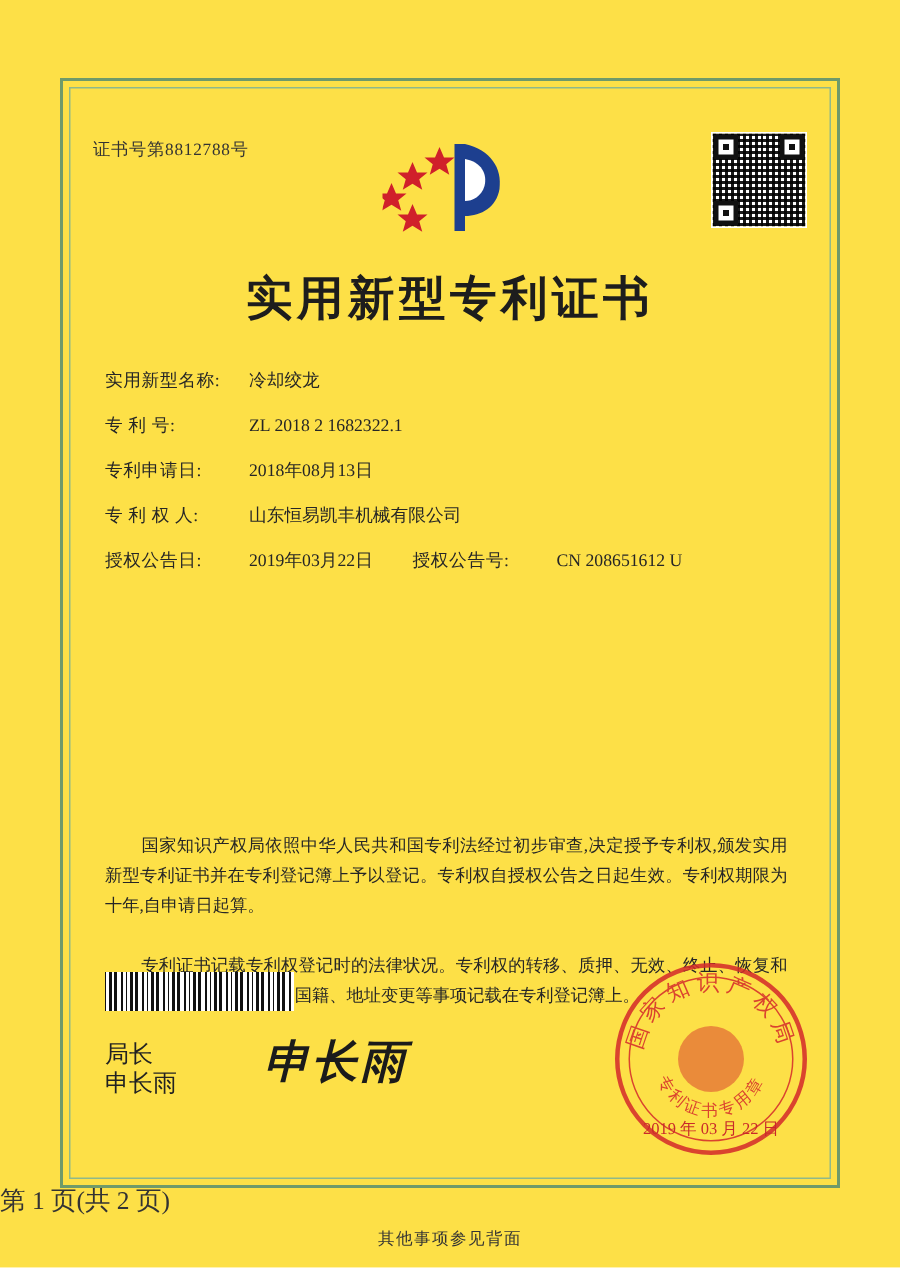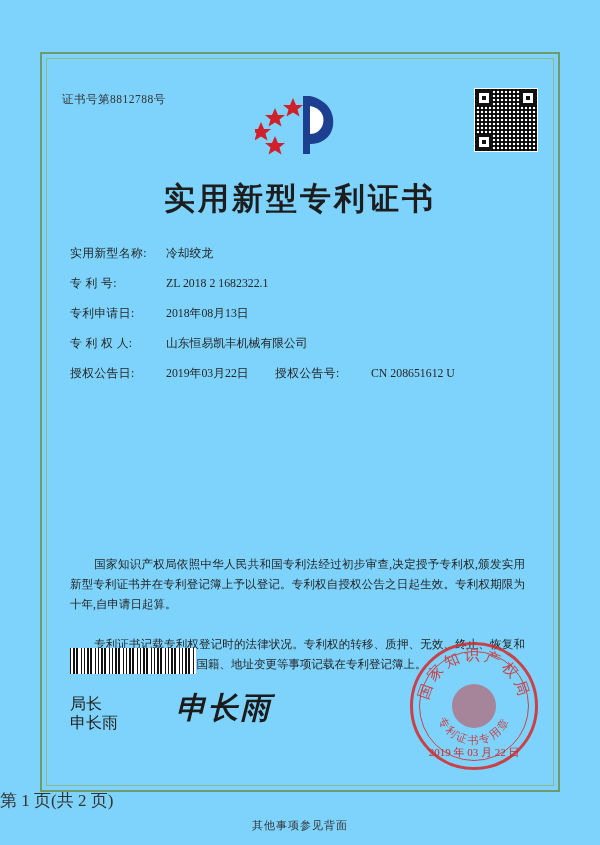--- a/index.html
+++ b/index.html
@@ -14,21 +14,21 @@
     color: #2b2b2b;
     position: relative;
     overflow: hidden;
   }
 
   .page {
     position: absolute;
     left: 0; top: 0;
     width: 600px;
     height: 845px;
-    background: #7dd3fc;
+    background: #fde047;
   }
 
   
   .border-outer {
     position: absolute;
     left: 40px; top: 52px;
     width: 520px; height: 740px;
     border: 2px solid #6f9a6a;
     box-sizing: border-box;
   }

